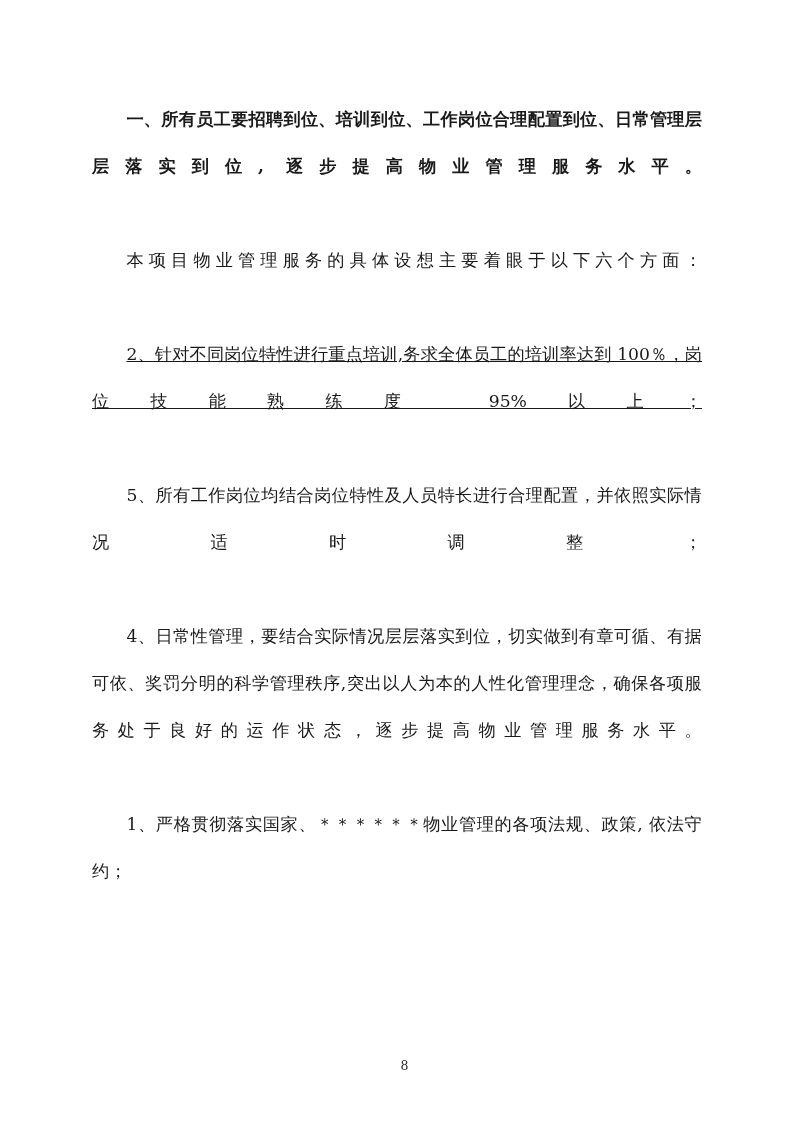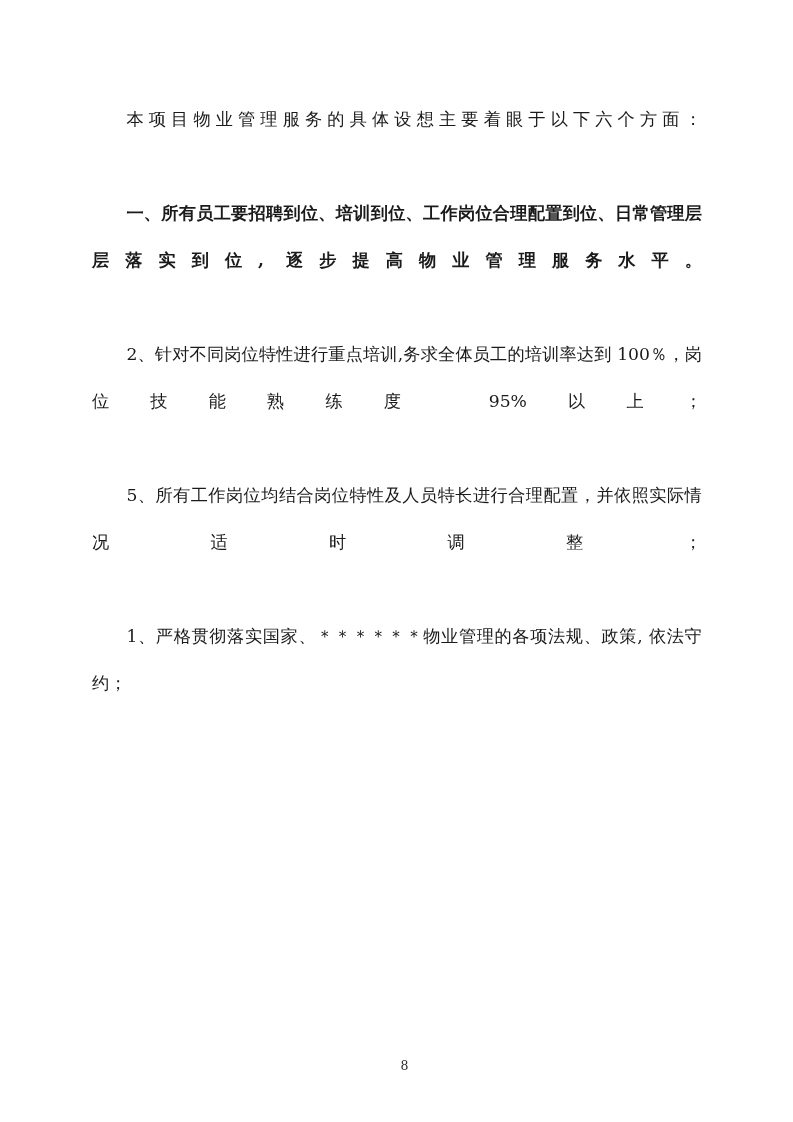--- a/index.html
+++ b/index.html
@@ -32,20 +32,21 @@
     text-indent: 2em;
     letter-spacing: 0.2px;
     word-break: break-all;
   }
   p.para.bold {
     font-weight: bold;
     letter-spacing: 0;
   }
   p.para.tight {
     letter-spacing: 0;
+    text-decoration: underline;
   }
   
   p.para::after {
     content: "";
     display: inline-block;
     width: 100%;
   }
   p.para.nostretch::after { display: none; }
 
   .page-number {
@@ -62,29 +63,30 @@
     display: inline-block;
     transform: translateX(8px);
   }
 </style>
 </head>
 <body>
 
 <div class="page">
   <div class="content">
 
+    <p class="para bold">一、所有员工要招聘到位、培训到位、工作岗位合理配置到位、日常管理层层落实到位, 逐步提高物业管理服务水平。</p>
+
     <p class="para">本项目物业管理服务的具体设想主要着眼于以下六个方面：</p>
-
-    <p class="para bold">一、所有员工要招聘到位、培训到位、工作岗位合理配置到位、日常管理层层落实到位, 逐步提高物业管理服务水平。</p>
 
 
     <p class="para tight">2、针对不同岗位特性进行重点培训,务求全体员工的培训率达到 100％，岗位技能熟练度 95%以上；</p>
 
     <p class="para">5、所有工作岗位均结合岗位特性及人员特长进行合理配置，并依照实际情况适时调整；</p>
 
+    <p class="para">4、日常性管理，要结合实际情况层层落实到位，切实做到有章可循、有据可依、奖罚分明的科学管理秩序,突出以人为本的人性化管理理念，确保各项服务处于良好的运作状态，逐步提高物业管理服务水平。</p>
 
 
     <p class="para nostretch">1、严格贯彻落实国家、＊＊＊＊＊＊物业管理的各项法规、政策, 依法守约；</p>
 
   </div>
 
   <div class="page-number">
     <span class="pn-inner">8</span>
   </div>
 </div>

